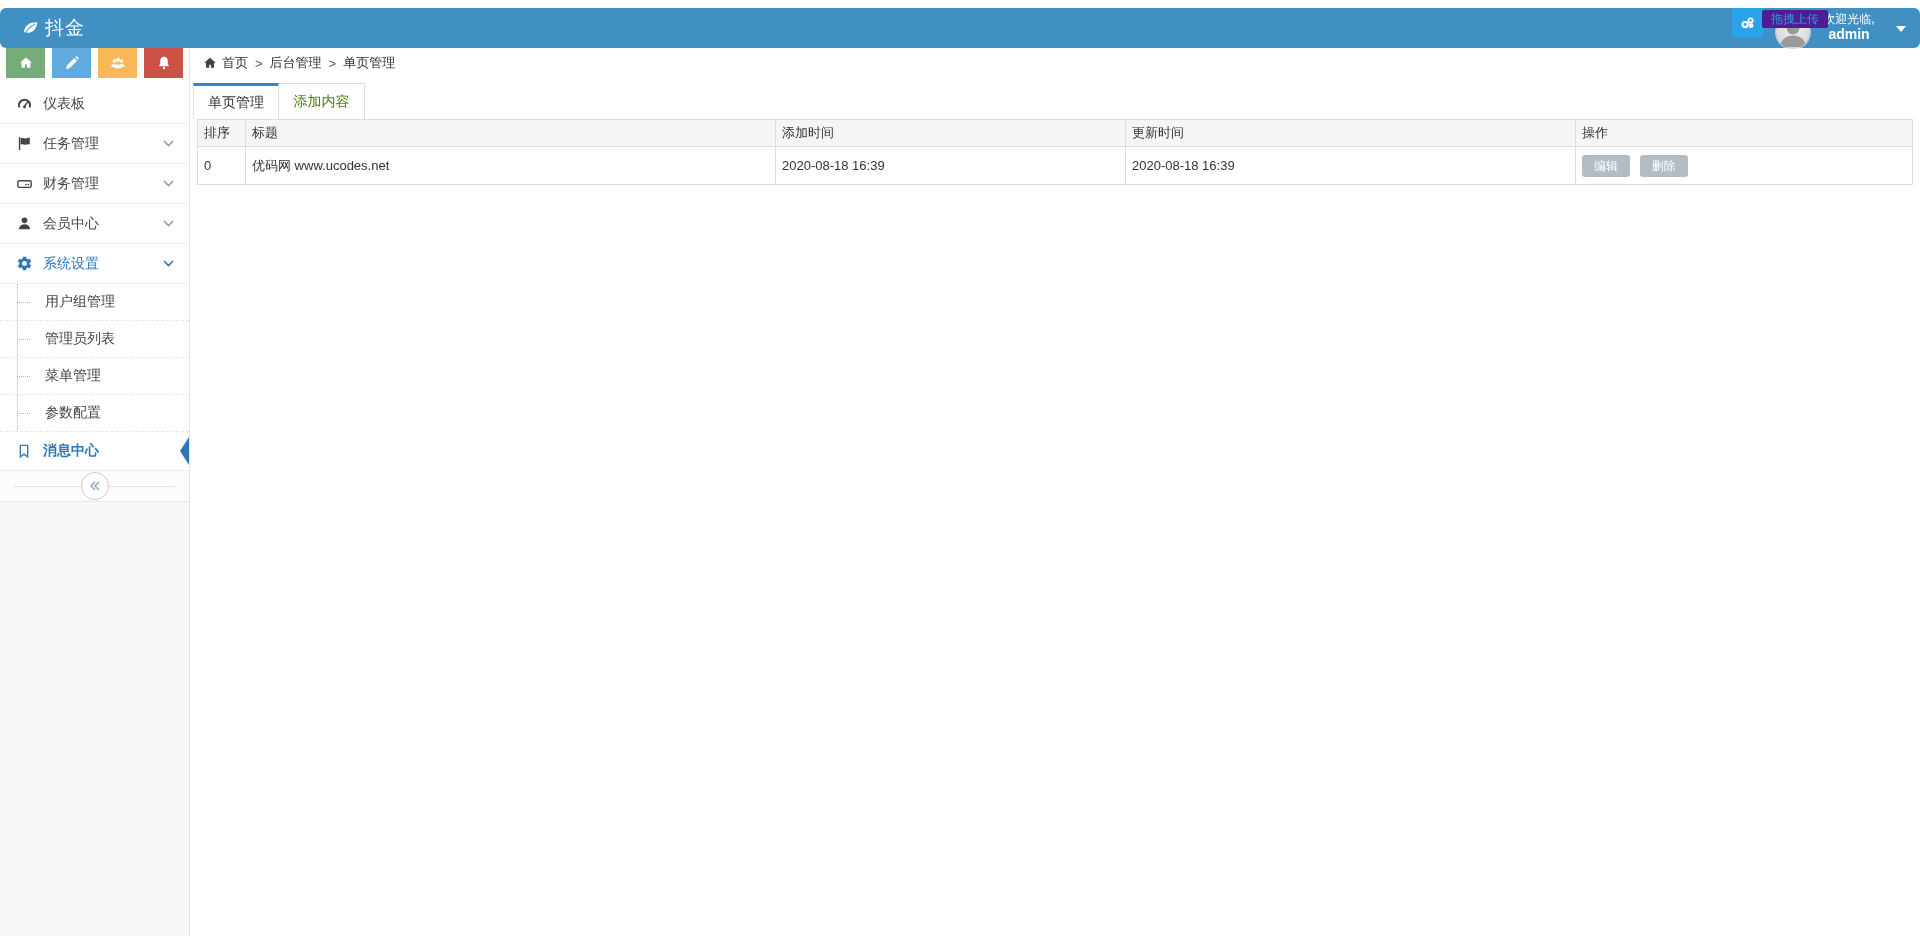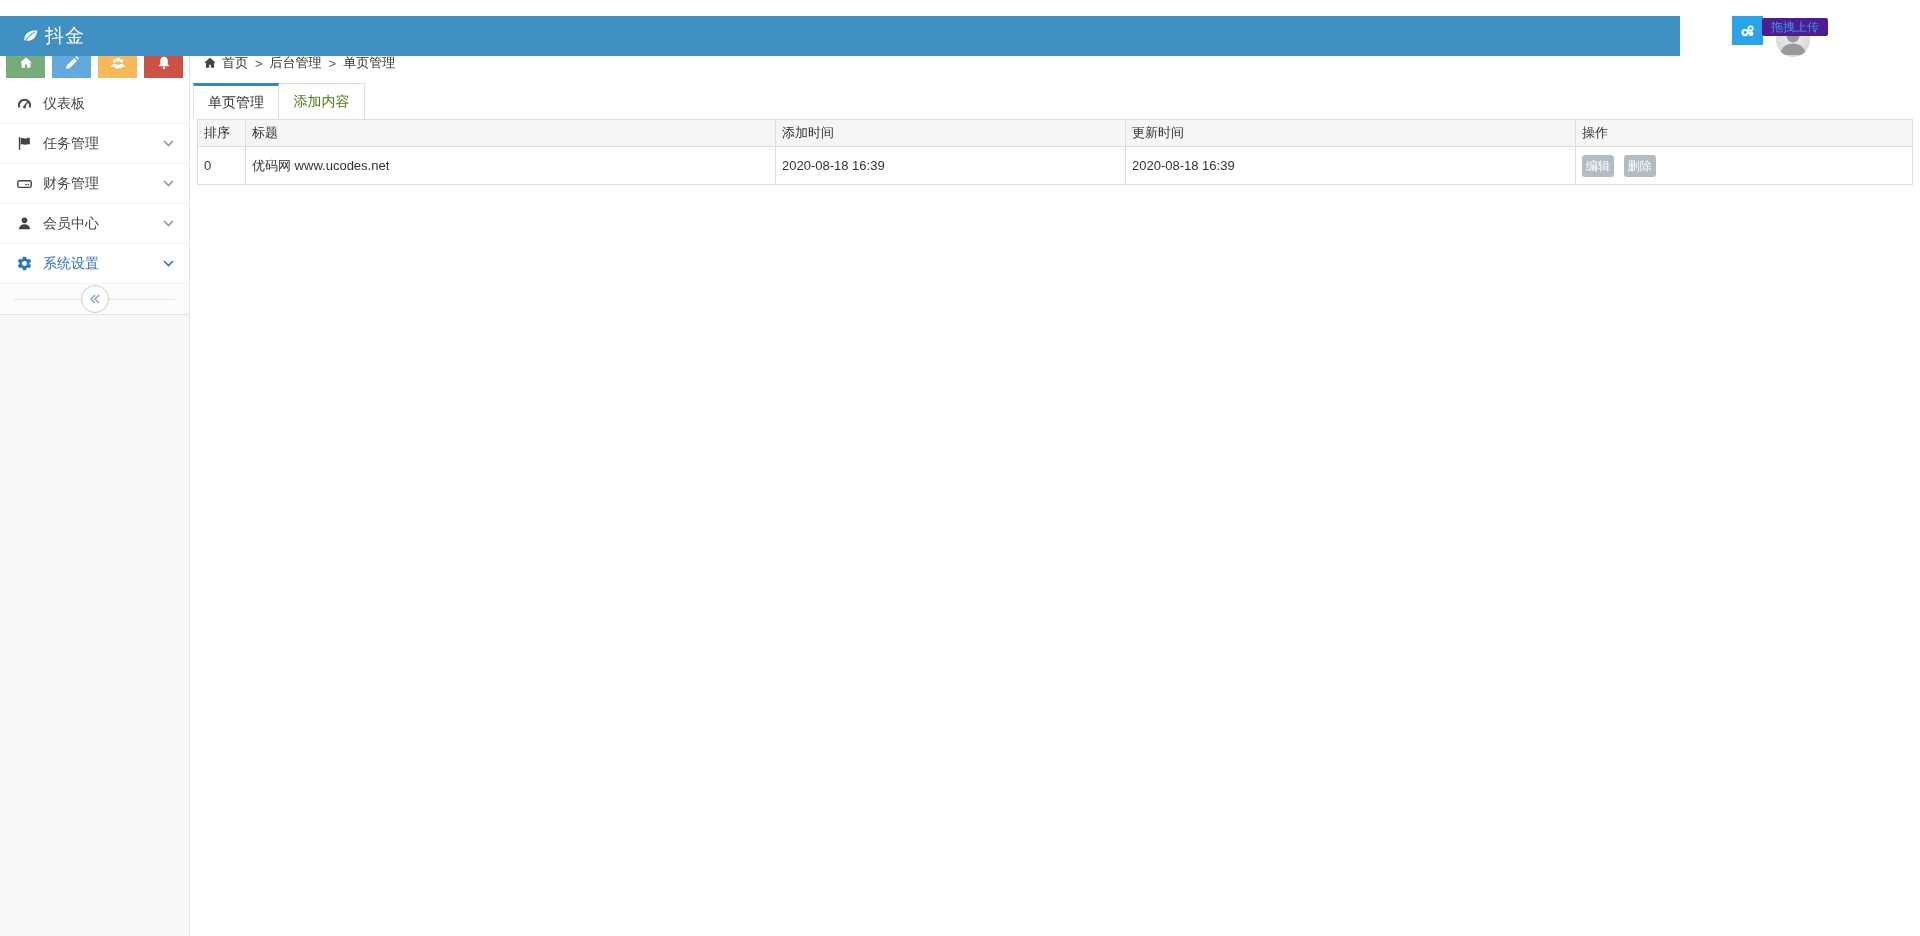--- a/index.html
+++ b/index.html
@@ -1,21 +1,21 @@
 <!DOCTYPE html>
 <html><head>
 <meta charset="utf-8">
 <style>
   * { margin:0; padding:0; box-sizing:border-box; }
   html,body { width:1920px; height:936px; overflow:hidden; background:#fff;
               font-family:"Liberation Sans","DejaVu Sans",sans-serif; color:#333; }
   .page { position:relative; width:1920px; height:936px; }
 
   
-  .header { position:absolute; left:0; top:16px; width:1680px; height:40px; background:#4190c3; z-index:30; }
+  .header { position:absolute; left:0; top:8px; width:1920px; height:40px; background:#4190c3; z-index:30;border-radius:6px; }
   .logo { position:absolute; left:22px; top:0; height:40px; display:flex; align-items:center; color:#fff; }
   .logo svg { width:17px; height:17px; margin-right:6px; }
   .logo-text { font-size:19px; letter-spacing:1px; color:#fff; }
   .upload-btn { position:absolute; left:1732px; top:0; width:31px; height:29px; background:#2aa3ea;
                 display:flex; align-items:center; justify-content:center; cursor:pointer; }
   .upload-btn svg { width:17px; height:17px; }
   .upload-tooltip { position:absolute; left:1762px; top:2px; height:18px; padding:0 9px; background:#4c1d95;
                     color:#3b97dd; font-size:12px; line-height:18px; border-radius:2px; z-index:40; white-space:nowrap; }
   .avatar { position:absolute; left:1776px; top:7px; width:34px; height:34px; border-radius:50%;
             background:radial-gradient(circle at 50% 35%, #f0f0f0, #cfcfcf); overflow:hidden;
@@ -78,21 +78,21 @@
   .tab { width:86px; height:36px; display:flex; align-items:center; justify-content:center;
          font-size:14px; cursor:pointer; background:#fff; }
   .tab.active { border-top:3px solid #3088cd; border-left:1px solid #e2e2e2; border-right:1px solid #ddd; color:#333; }
   .tab.inactive { border-top:1px solid #ddd; border-right:1px solid #ddd; color:#4d7c0f; }
 
   table.grid { border-collapse:collapse; table-layout:fixed; width:1716px; margin-left:7px; }
   table.grid th, table.grid td { border:1px solid #ddd; font-size:13px; text-align:left; }
   table.grid th { background:#f5f5f5; font-weight:normal; color:#333; padding:4px 6px; height:25px; }
   table.grid td { padding:0 6px; height:38px; color:#333; background:#fff; }
   .action-btn { display:inline-block; background:#b2bdc3; color:#fff; font-size:12px; line-height:1;
-                padding:5px 4px; border:none; border-radius:3px; margin-right:6px; cursor:pointer; }
+                padding:5px 12px; border:none; border-radius:3px; margin-right:6px; cursor:pointer; }
 </style>
 </head>
 <body>
 
 <div class="page">
 
   <div class="header">
     <div class="logo">
       <svg viewBox="0 0 20 20">
         <path fill="#fff" d="M2.5 14.5C2.5 6 9 2.5 18 2.5c-1 8.5-5.5 12.5-12 12.5-.9 0-2.2-.2-3.5-.5z"></path>
@@ -221,21 +221,44 @@
           </svg>
       </span>
       <span>系统设置</span>
       <span class="chev">
         <svg viewBox="0 0 11 7">
             <polyline points="1,1 5.5,5.5 10,1" fill="none" stroke="currentColor" stroke-width="1.6"></polyline>
           </svg>
       </span>
     </div>
 
-
+    <div class="submenu">
+      <div class="submenu-item">
+        <span>用户组管理</span>
+      </div>
+      <div class="submenu-item">
+        <span>管理员列表</span>
+      </div>
+      <div class="submenu-item">
+        <span>菜单管理</span>
+      </div>
+      <div class="submenu-item">
+        <span>参数配置</span>
+      </div>
+    </div>
+
+    <div class="msg-item">
+      <span class="mi-icon">
+        <svg viewBox="0 0 24 24">
+            <path d="M6.5 3.5h11V21l-5.5-4.3L6.5 21z" fill="none" stroke="currentColor" stroke-width="2"></path>
+          </svg>
+      </span>
+      <span>消息中心</span>
+      <span class="msg-marker"></span>
+    </div>
 
     <div class="collapse-strip">
       <div class="collapse-line"></div>
       <div class="collapse-btn">
         <svg viewBox="0 0 12 10">
           <polyline points="6,1 2,5 6,9" fill="none" stroke="currentColor" stroke-width="1.4"></polyline>
           <polyline points="10,1 6,5 10,9" fill="none" stroke="currentColor" stroke-width="1.4"></polyline>
         </svg>
       </div>
     </div>

